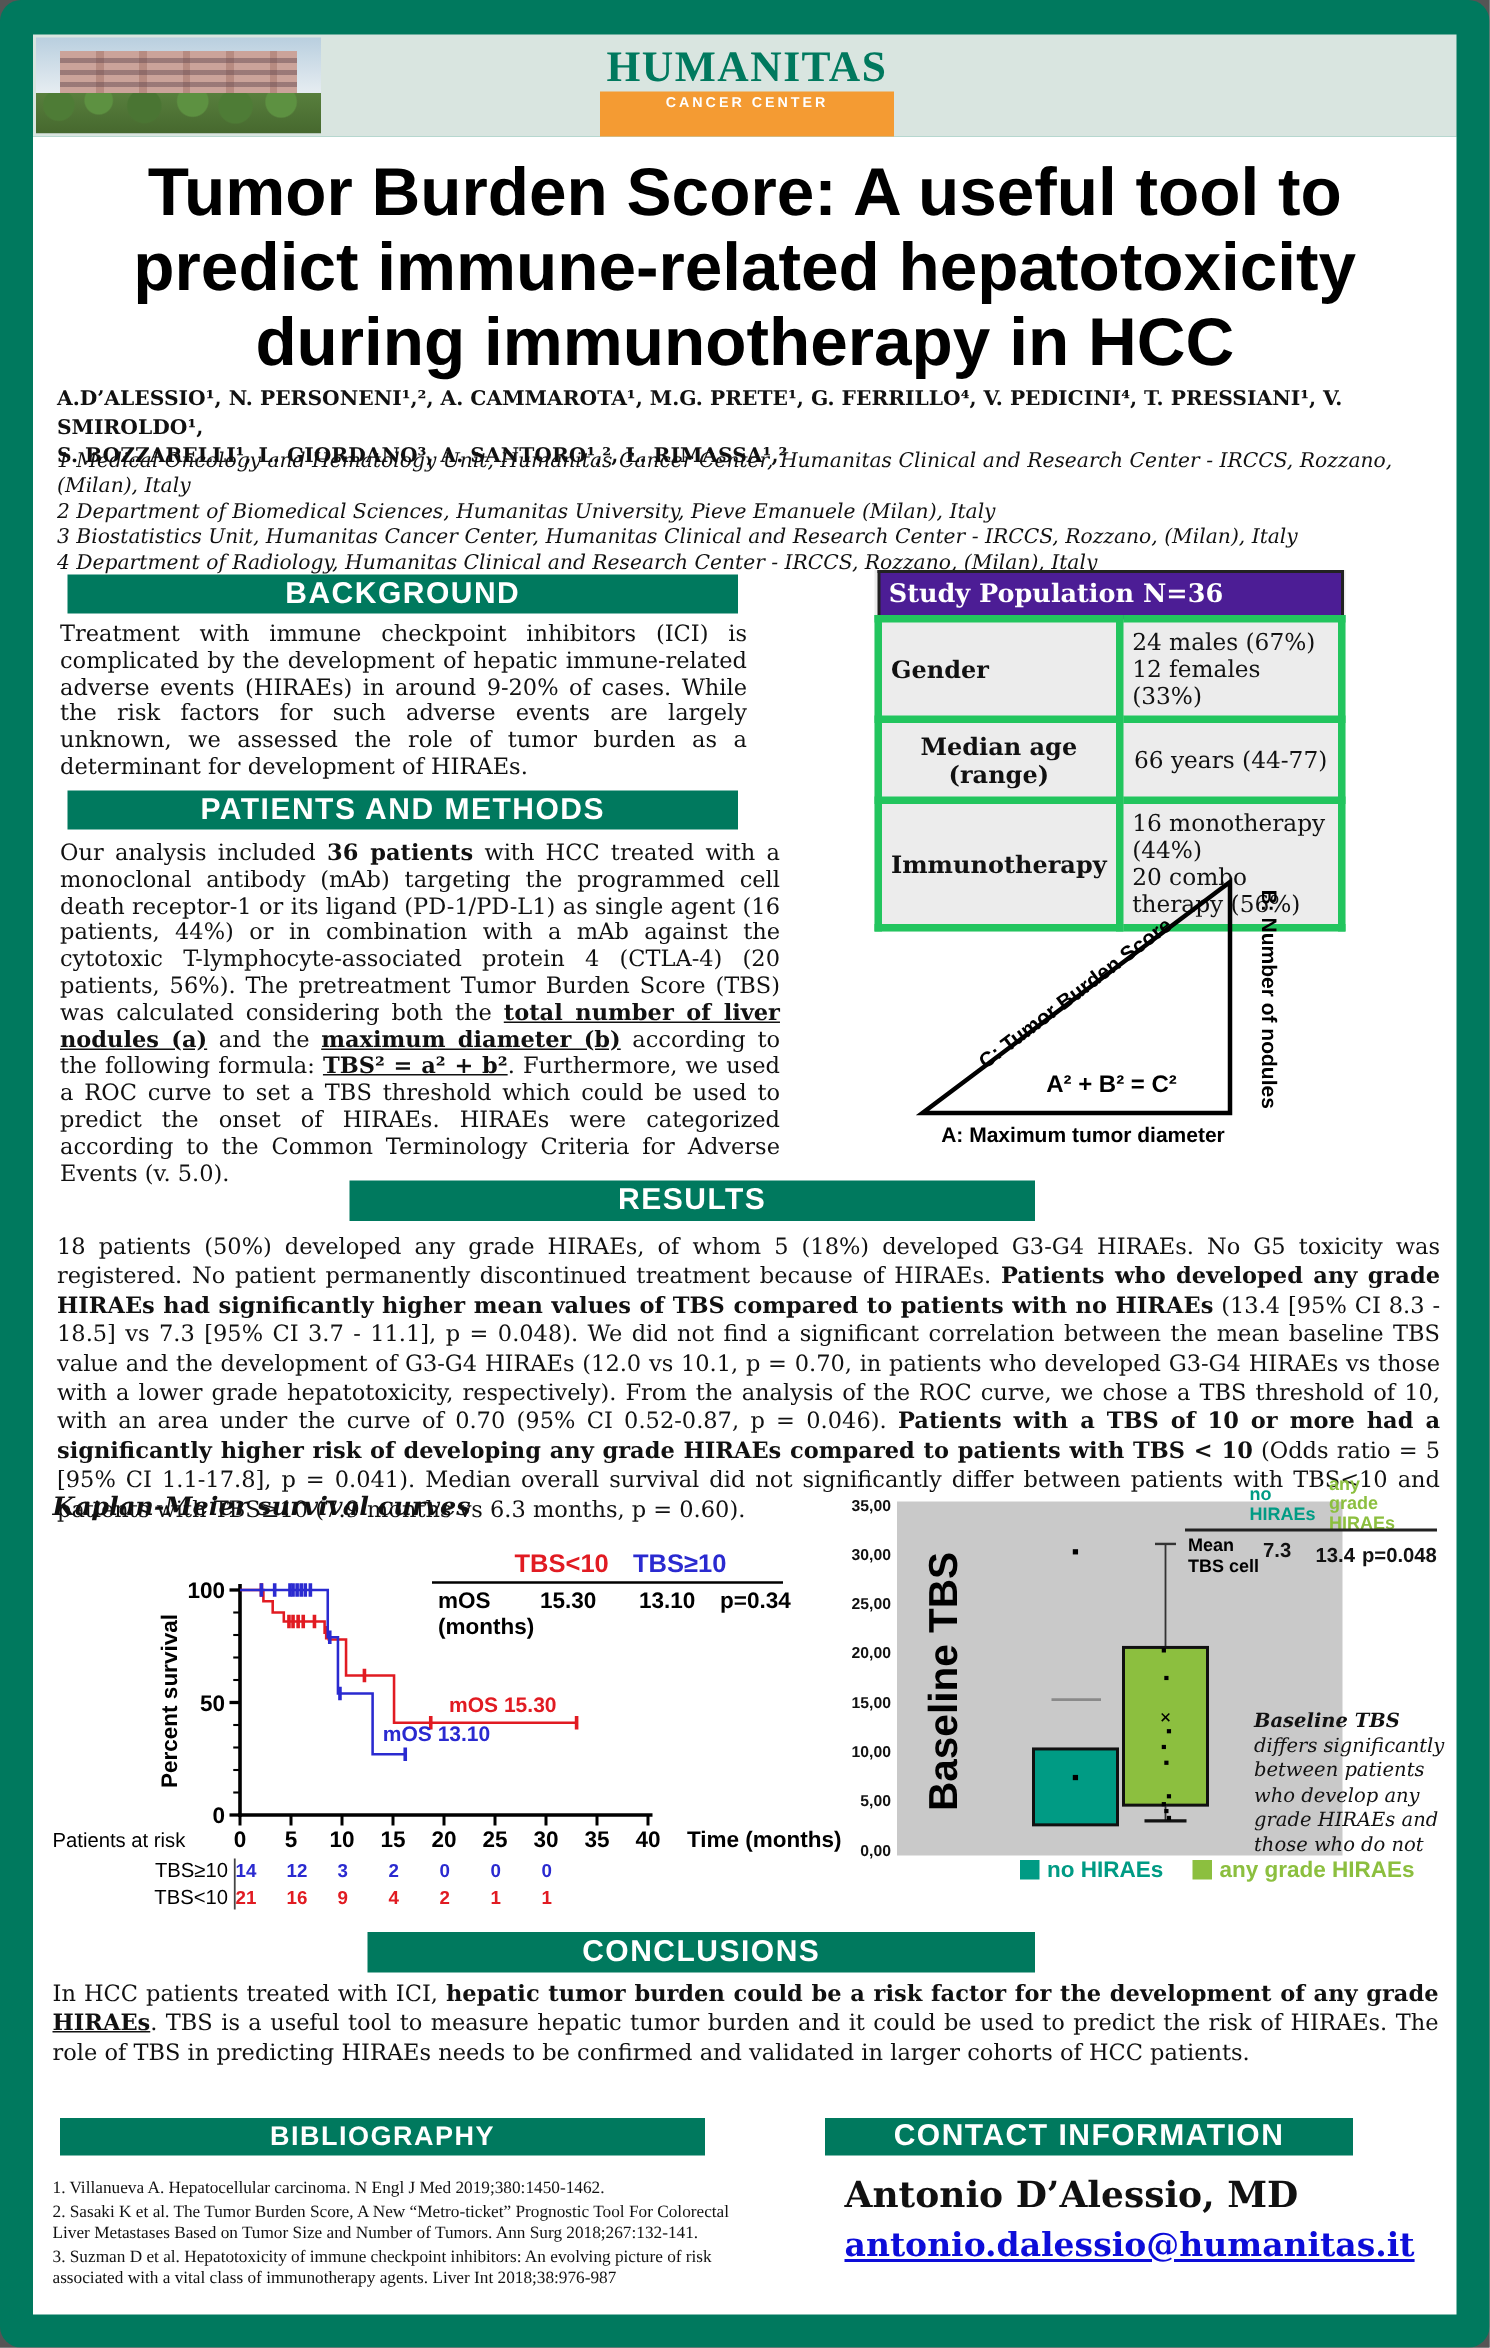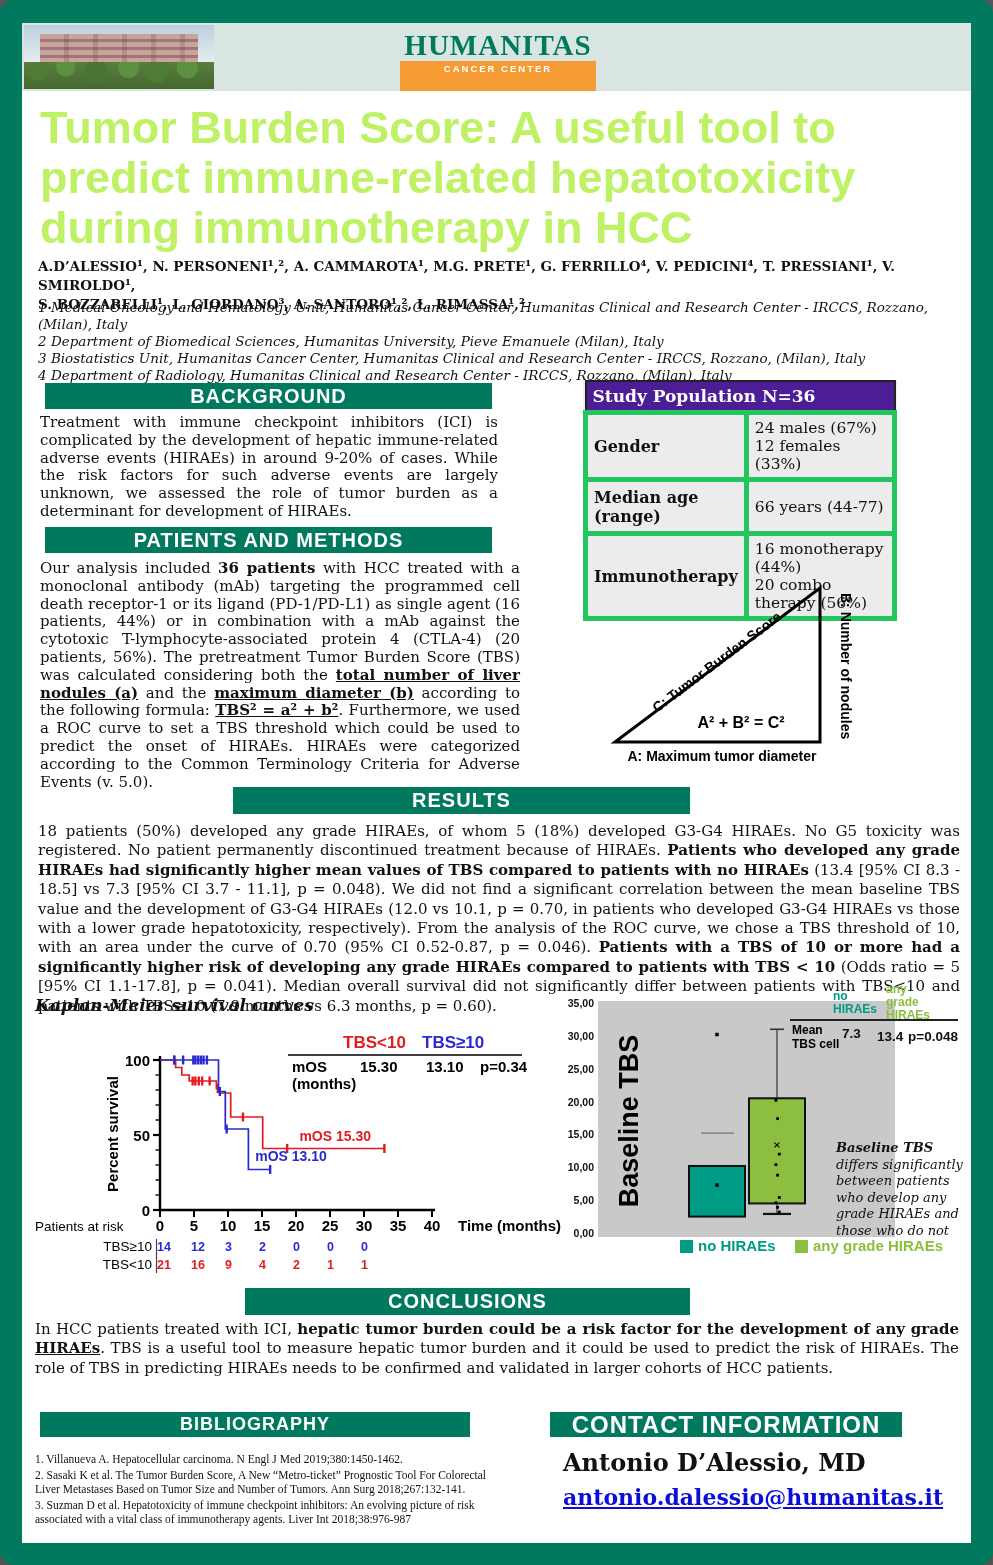--- a/index.html
+++ b/index.html
@@ -25,48 +25,48 @@
        radial-gradient(circle at 86% 22%, #5d9141 10px, transparent 11px),
        linear-gradient(#587f3d,#46682e);}
   
   .logo{left:400px;top:30px;width:196px;text-align:center;}
   .logo-word{font-family:"Liberation Serif",serif;font-weight:700;font-size:29px;
              letter-spacing:1px;color:#00795e;line-height:30px;}
   .logo-bar{margin-top:1px;height:30px;background:#f49b33;color:#fff;
             font-family:"Liberation Sans",sans-serif;font-weight:700;font-size:9.5px;
             letter-spacing:2px;line-height:15px;text-align:center;}
   
-  .title{left:40px;top:103px;width:913px;text-align:left;color:#bef264;
+  .title{left:40px;top:103px;width:913px;text-align:center;color:#000000;
          font-family:"Liberation Sans",sans-serif;font-weight:700;font-size:45px;line-height:50px;}
   .authors{left:38px;top:257px;width:922px;font-weight:700;font-size:13.5px;line-height:19px;}
   .affils{left:38px;top:299px;width:922px;font-style:italic;font-size:13.5px;line-height:17px;}
   
   .bar{background:#00795e;color:#fff;font-family:"Liberation Sans",sans-serif;font-weight:700;
        text-align:center;letter-spacing:1px;}
   .bar-bg{left:45px;top:383px;width:447px;height:26px;font-size:20px;line-height:26px;}
   .bar-pm{left:45px;top:527px;width:447px;height:26px;font-size:20px;line-height:26px;}
   .bar-res{left:233px;top:787px;width:457px;height:27px;font-size:20px;line-height:27px;}
   .bar-con{left:245px;top:1288px;width:445px;height:27px;font-size:20px;line-height:27px;}
   .bar-bib{left:40px;top:1412px;width:430px;height:25px;font-size:18px;line-height:25px;}
-  .bar-contact{left:550px;top:1412px;width:352px;height:25px;font-size:24px;line-height:25px;}
+  .bar-contact{left:550px;top:1412px;width:352px;height:25px;font-size:20px;line-height:25px;}
   
   .bodytext{font-size:15px;line-height:17.8px;text-align:justify;}
   .bg-text{left:40px;top:414px;width:458px;}
   .pm-text{left:40px;top:560px;width:480px;}
   .res-text{left:38px;top:822px;width:922px;line-height:19.4px;}
   .con-text{left:35px;top:1320px;width:924px;line-height:19.4px;}
   .b{font-weight:700;} .u{text-decoration:underline;} .i{font-style:italic;}
   
   .pop-table{left:583px;top:380px;width:314px;border-collapse:collapse;
              font-size:15.5px;background:#ececec;}
   .pop-table th{background:#4c1d95;color:#fff;font-size:17px;text-align:left;
                 padding:4px 6px;border:2px solid #222;}
   .pop-table td{border:5px solid #22c55e;padding:4px 6px;vertical-align:middle;}
   .pop-table td.lbl{font-weight:700;width:120px;font-size:16px;}
-  .pop-r1{height:48px;} .pop-r2{height:54px;} .pop-r3{height:54px;}
+  .pop-r1{height:48px;} .pop-r2{height:54px;text-align:center;} .pop-r3{height:54px;}
   
   .tri-svg{left:595px;top:585px;}
   .tri-label{font-family:"Liberation Sans",sans-serif;font-weight:700;font-size:14px;fill:#000;}
   .tri-formula{font-family:"Liberation Sans",sans-serif;font-weight:700;font-size:16px;fill:#000;}
   
   .km-title{left:35px;top:995px;font-weight:700;font-style:italic;font-size:17px;}
   .km-svg{left:30px;top:1028px;}
   .km-tick{font-family:"Liberation Sans",sans-serif;font-weight:700;font-size:15px;fill:#000;}
   .km-hdr{font-family:"Liberation Sans",sans-serif;font-weight:700;font-size:17px;}
   .km-stat{font-family:"Liberation Sans",sans-serif;font-weight:700;font-size:15px;fill:#000;}

